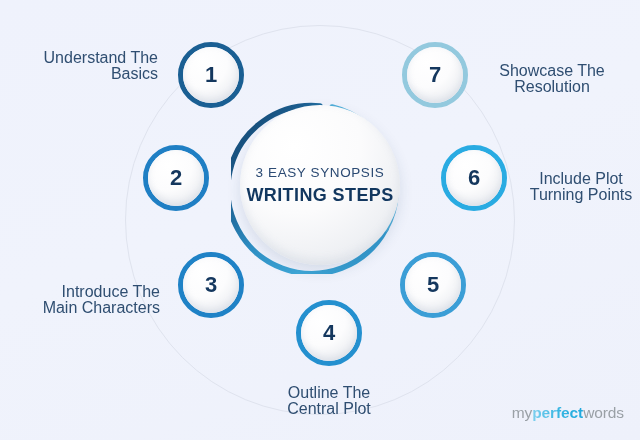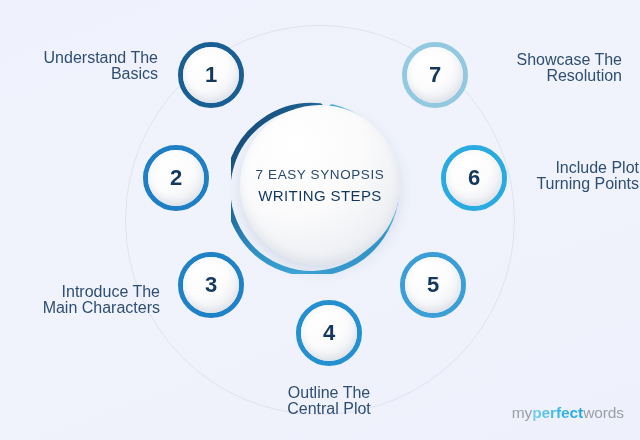--- a/index.html
+++ b/index.html
@@ -62,24 +62,24 @@
   }
   .hub-line1 {
     font-size: 13.5px;
     letter-spacing: 0.6px;
     color: #2b4a73;
     font-weight: 400;
     margin-bottom: 5px;
     white-space: nowrap;
   }
   .hub-line2 {
-    font-size: 15px;
+    font-size: 18px;
     letter-spacing: 0.4px;
     color: #12375f;
-    font-weight: 400;
+    font-weight: 700;
     white-space: nowrap;
   }
 
   
   .node {
     position: absolute;
     width: 66px;
     height: 66px;
   }
   .node-ring {
@@ -118,21 +118,21 @@
   }
 
   
   .label {
     position: absolute;
     font-size: 16px;
     line-height: 16px;
     color: #2f4e71;
     white-space: pre-line;
   }
-  .label.right { text-align: right; }
+  .label.right { text-align: center; margin-top: 11px; }
   .label.left  { text-align: right; }
   .label.center{ text-align: center; }
 
   
   .logo {
     position: absolute;
     right: 16px;
     bottom: 18px;
     font-size: 15.5px;
     letter-spacing: -0.1px;
@@ -174,21 +174,21 @@
           <stop offset="40%" stop-color="#57b2db"></stop>
           <stop offset="100%" stop-color="#2e93ca"></stop>
         </linearGradient>
       </defs>
 
       <path d="M 84 5 A 84 84 0 1 0 150 128" fill="none" stroke="url(#hubGrad)" stroke-width="5.5" stroke-linecap="round" transform="translate(5,5)"></path>
 
       <path d="M 96 6 A 84 84 0 0 1 150 128" fill="none" stroke="url(#hubGrad2)" stroke-width="5.5" stroke-linecap="round" transform="translate(5,5)"></path>
     </svg>
     <div class="hub-disc">
-      <div class="hub-line1">7 EASY SYNOPSIS</div>
+      <div class="hub-line1">3 EASY SYNOPSIS</div>
       <div class="hub-line2">WRITING STEPS</div>
     </div>
   </div>
 
   <div class="node" style="left:178px; top:42px;">
     <div class="node-shadow"></div>
     <div class="node-ring" id="ring1" style="border-color: rgb(26, 95, 147);"></div>
     <div class="node-disc">
       <span class="node-num">1</span>
     </div>

